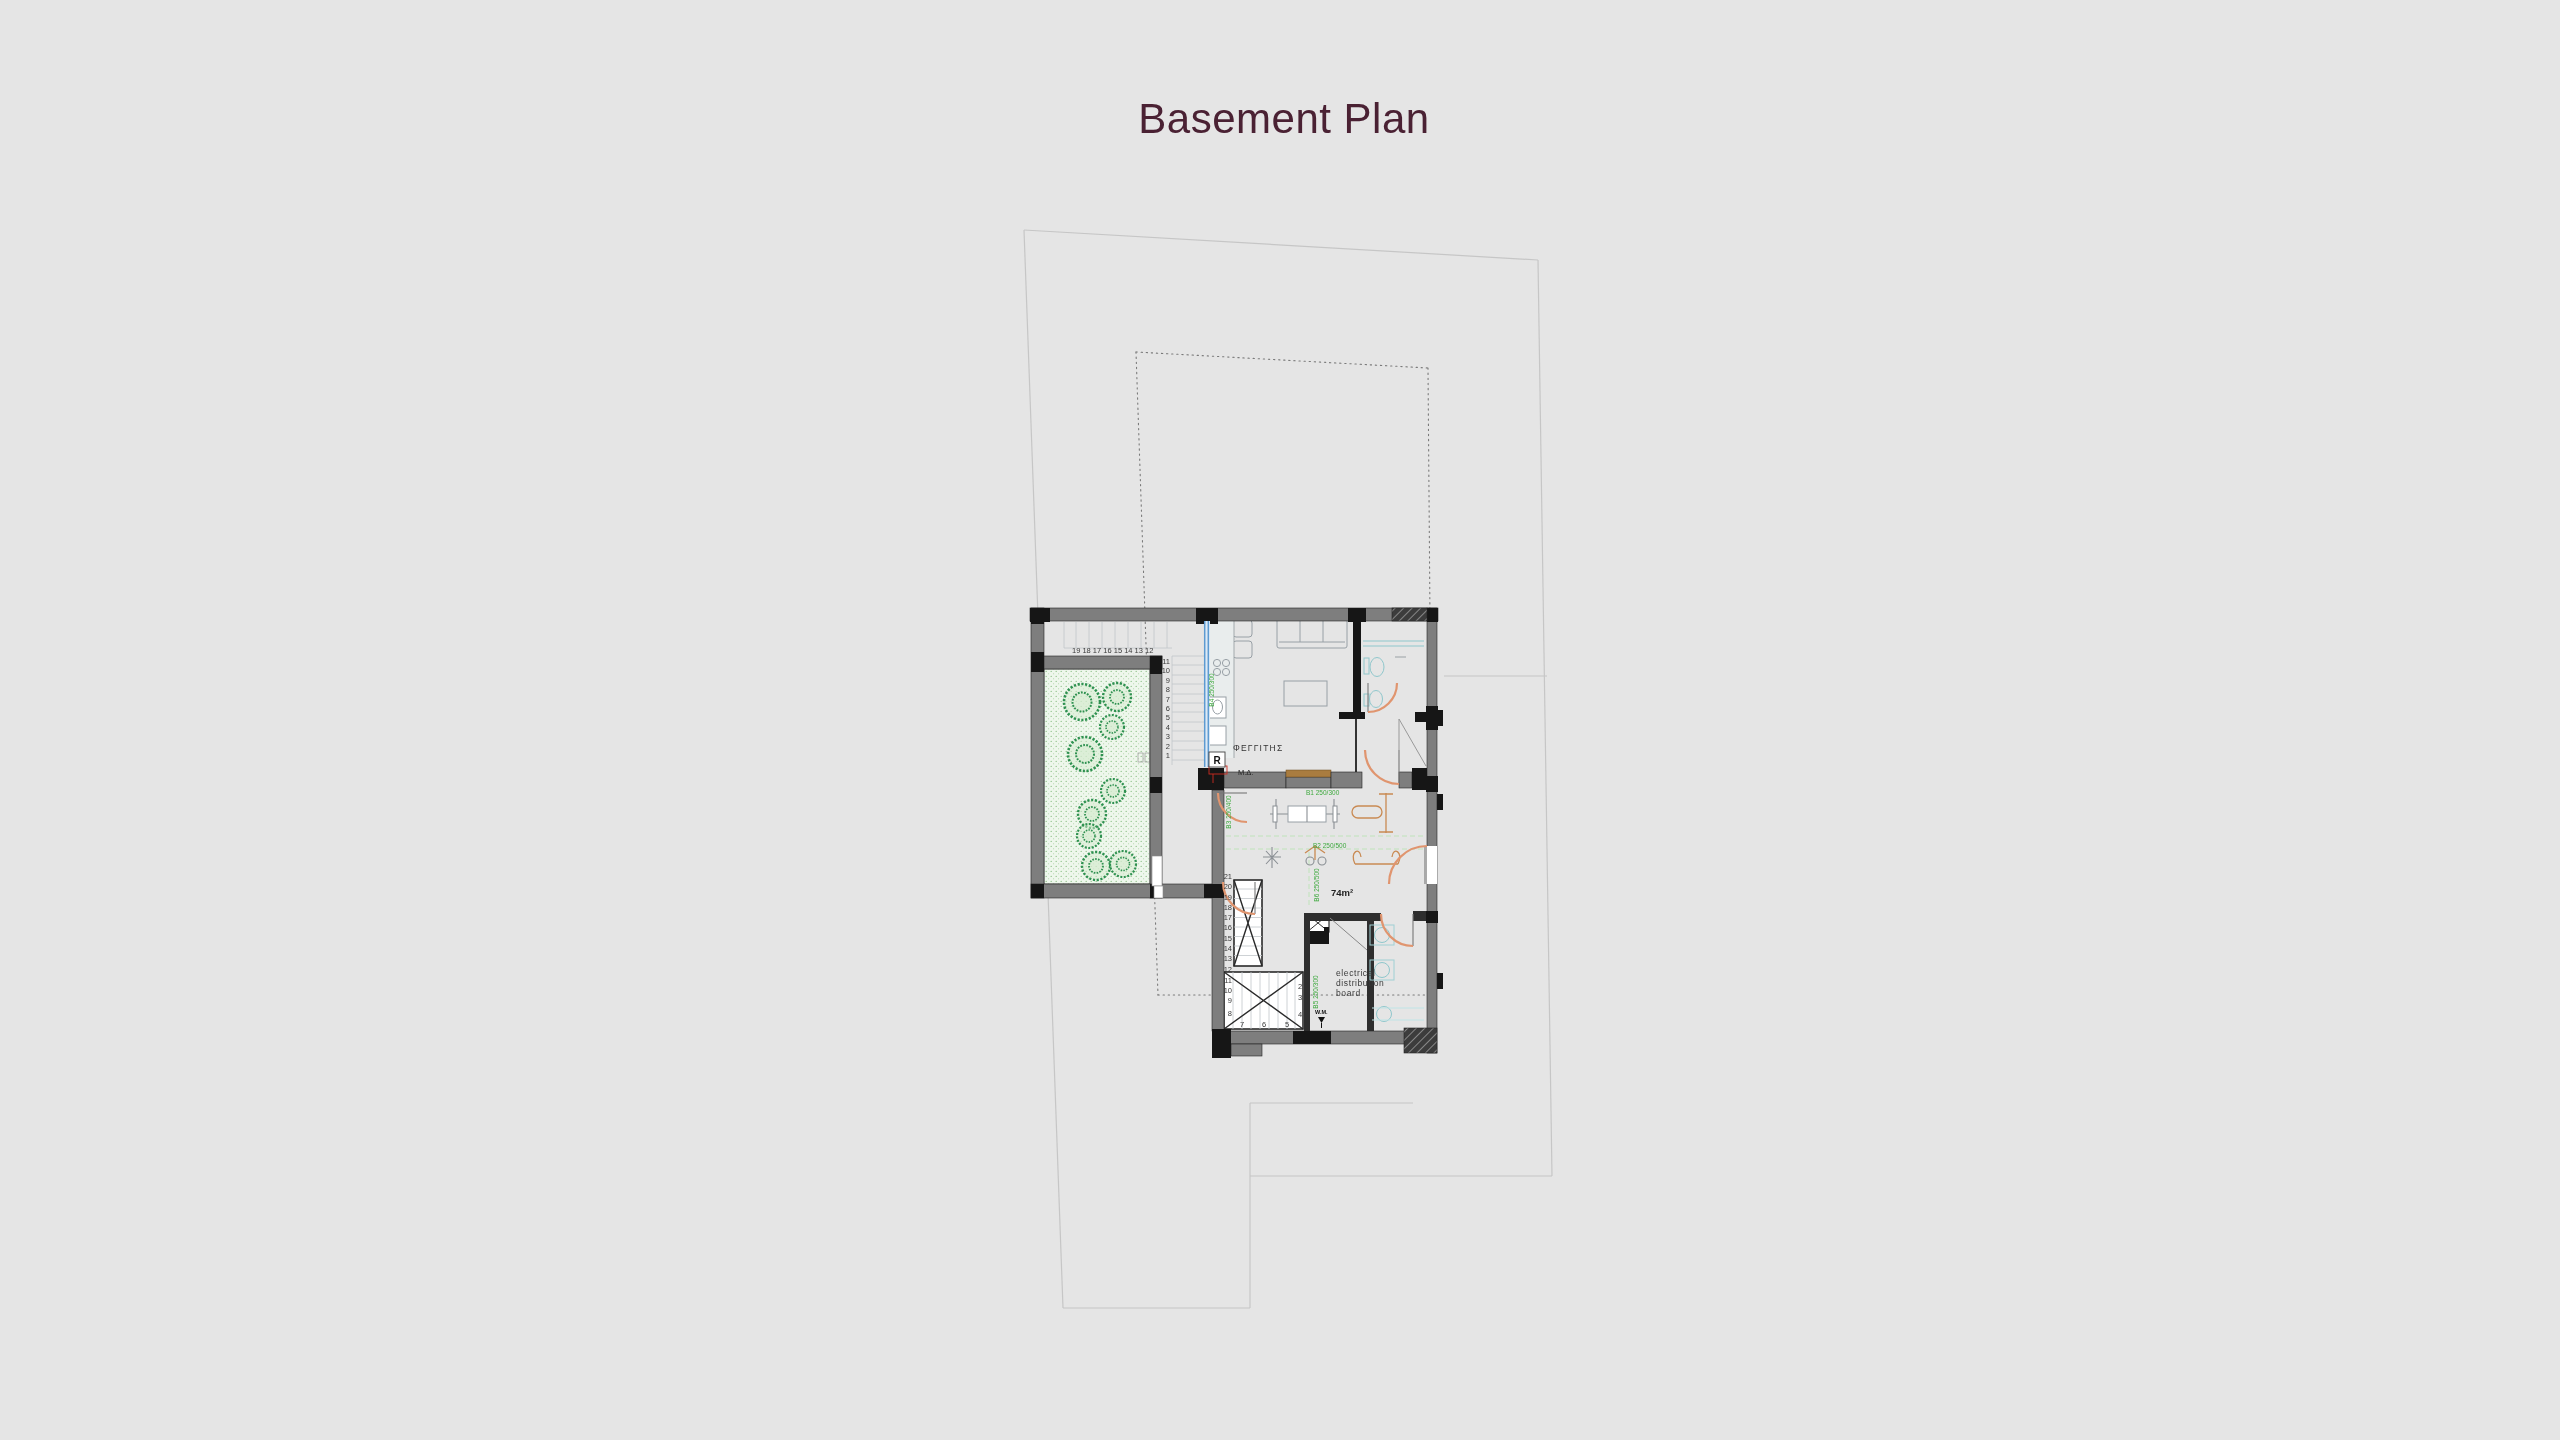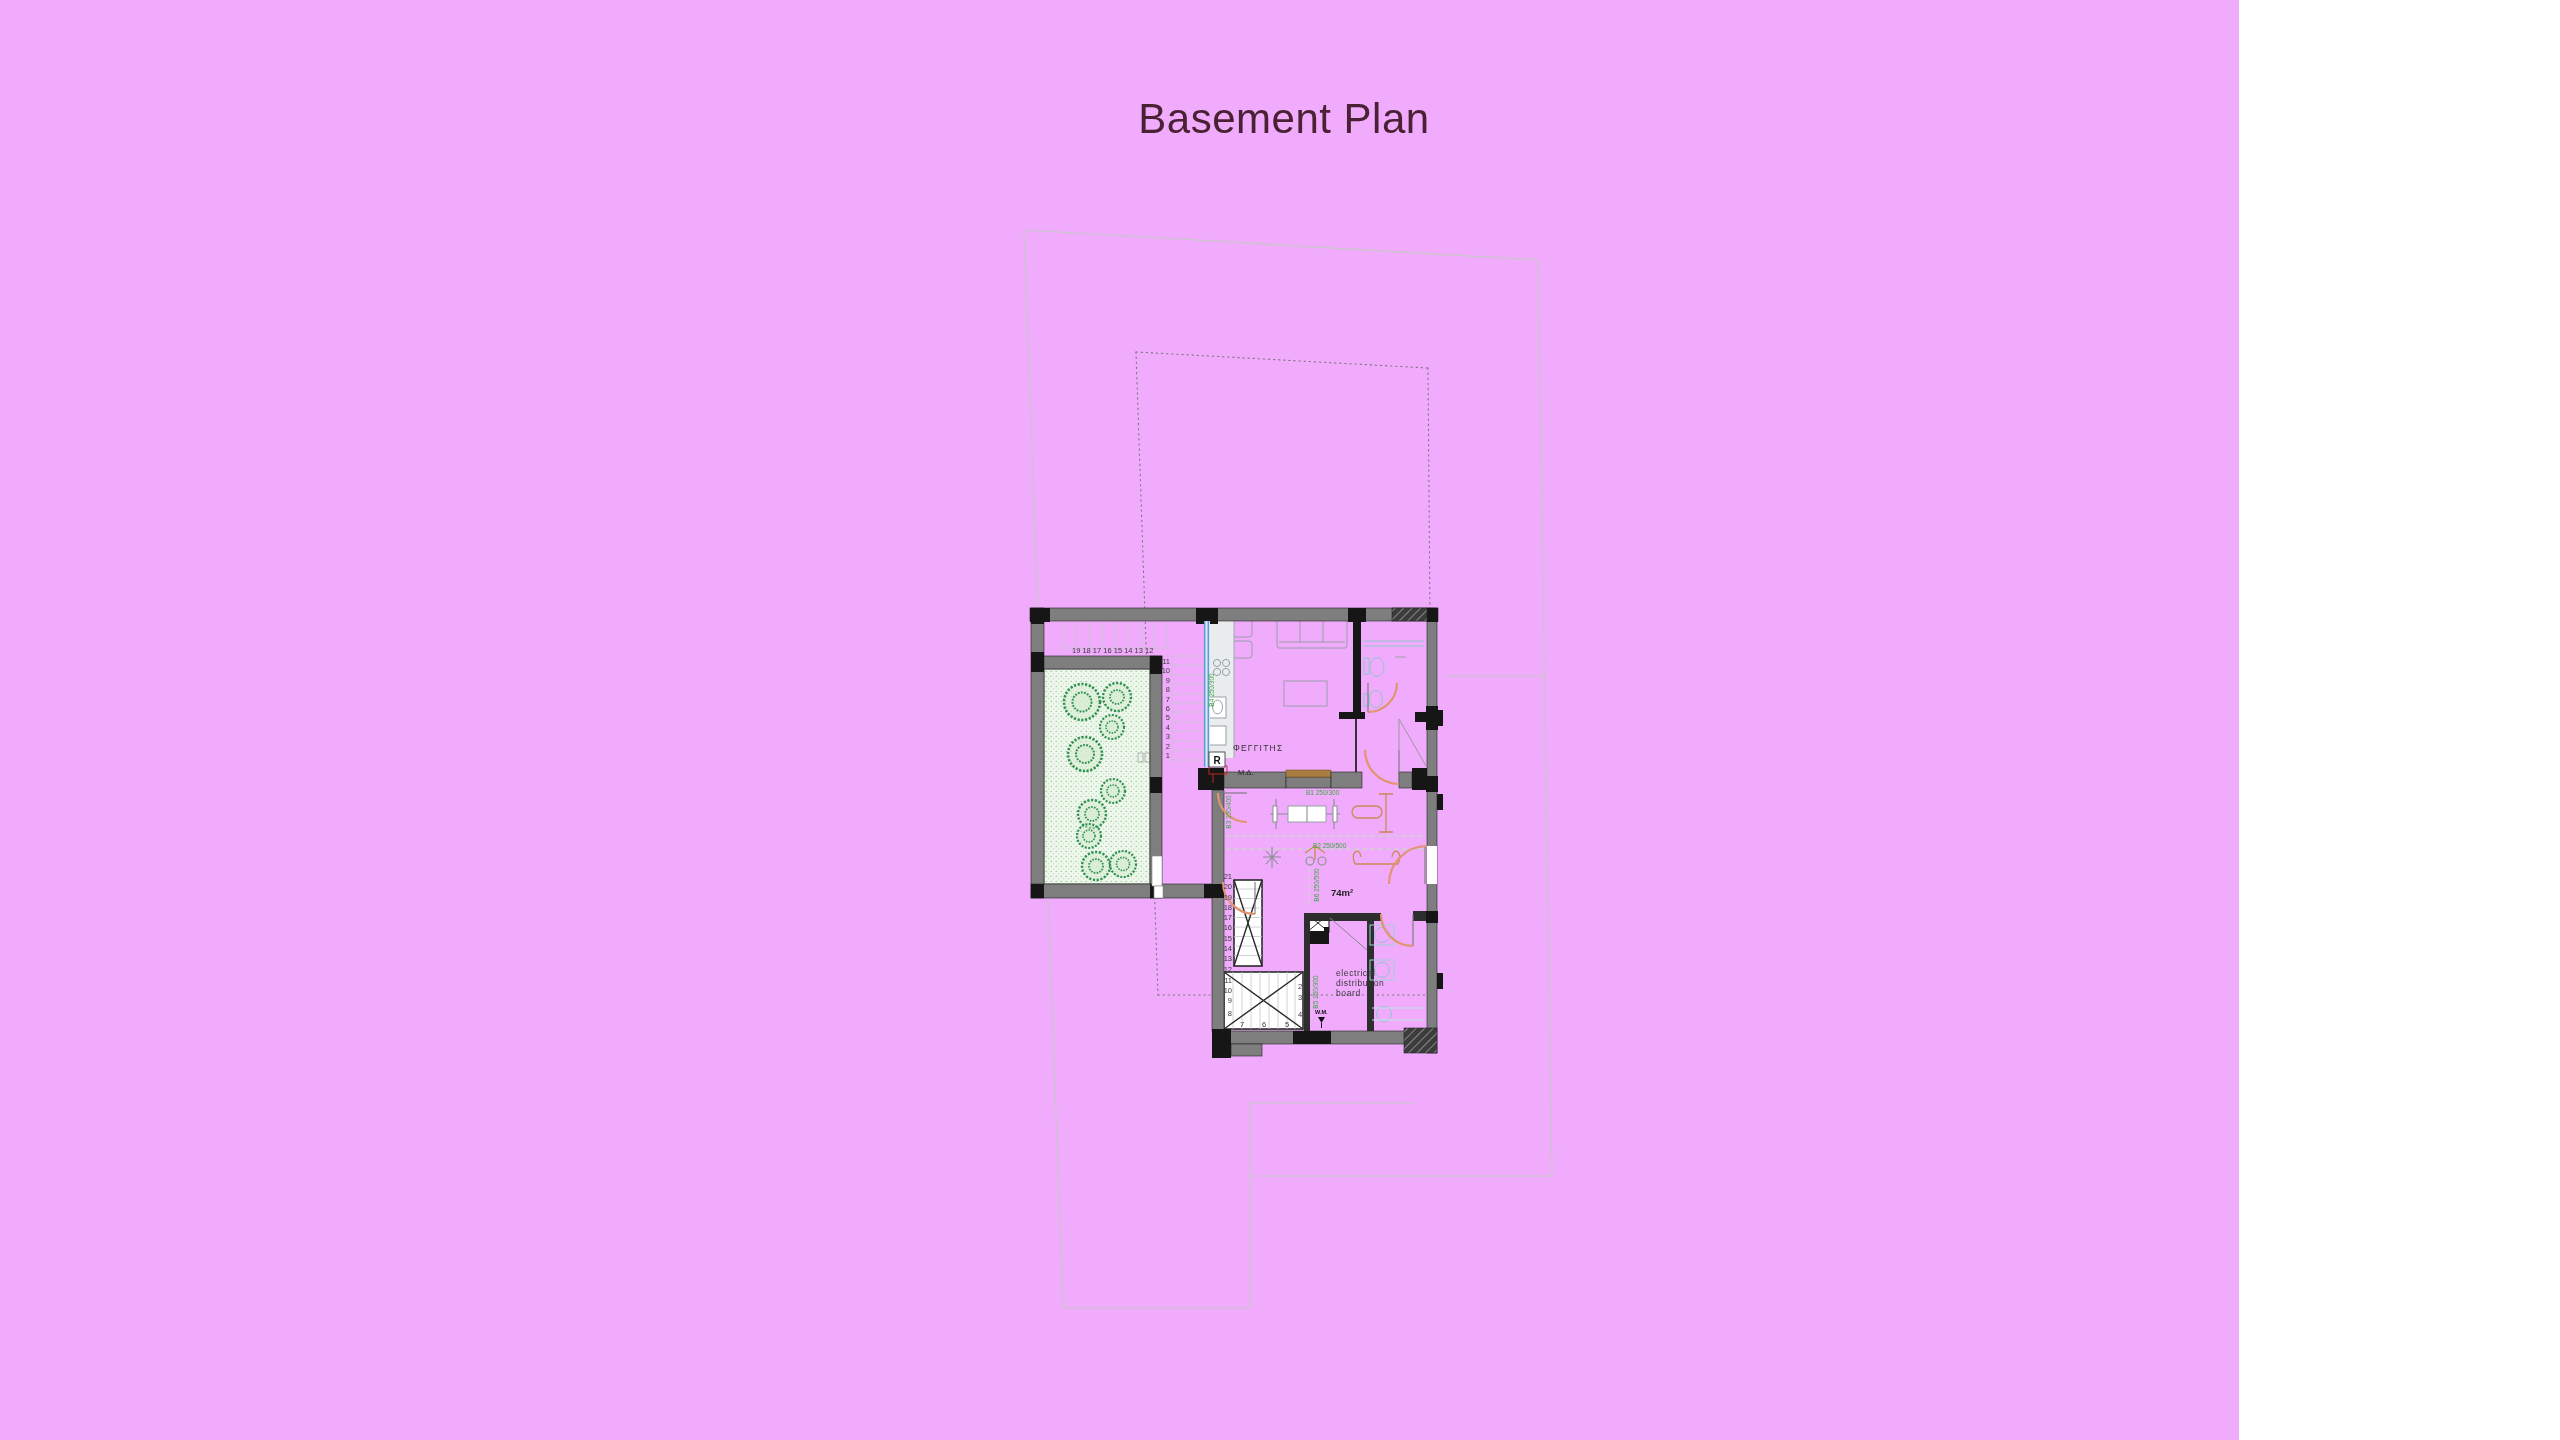--- a/index.html
+++ b/index.html
@@ -1,16 +1,16 @@
 <!DOCTYPE html>
 <html><head>
 <meta charset="utf-8">
 <style>
   html,body{margin:0;padding:0;background:#ffffff;}
-  .page{position:relative;width:2239px;height:1440px;background:#f0abfc;overflow:hidden;}
+  .page{position:relative;width:2560px;height:1440px;background:#e5e5e5;overflow:hidden;}
   svg{position:absolute;top:0;left:0;}
   text{font-family:"Liberation Sans",sans-serif;}
   .title{font-size:42px;fill:#4a2133;letter-spacing:.5px;}
   .num{font-size:7.5px;fill:#3a3a3a;}
   .dim{font-size:6.5px;fill:#3fa93f;}
   .lbl{font-size:8.5px;fill:#333;letter-spacing:1.2px;}
   .sm{font-size:7.5px;fill:#222;}
   .rlbl{font-size:10px;font-weight:bold;fill:#111;}
   .area{font-size:9.5px;font-weight:bold;fill:#222;}
   .elec{font-size:8.5px;fill:#3a3a3a;letter-spacing:.6px;}

